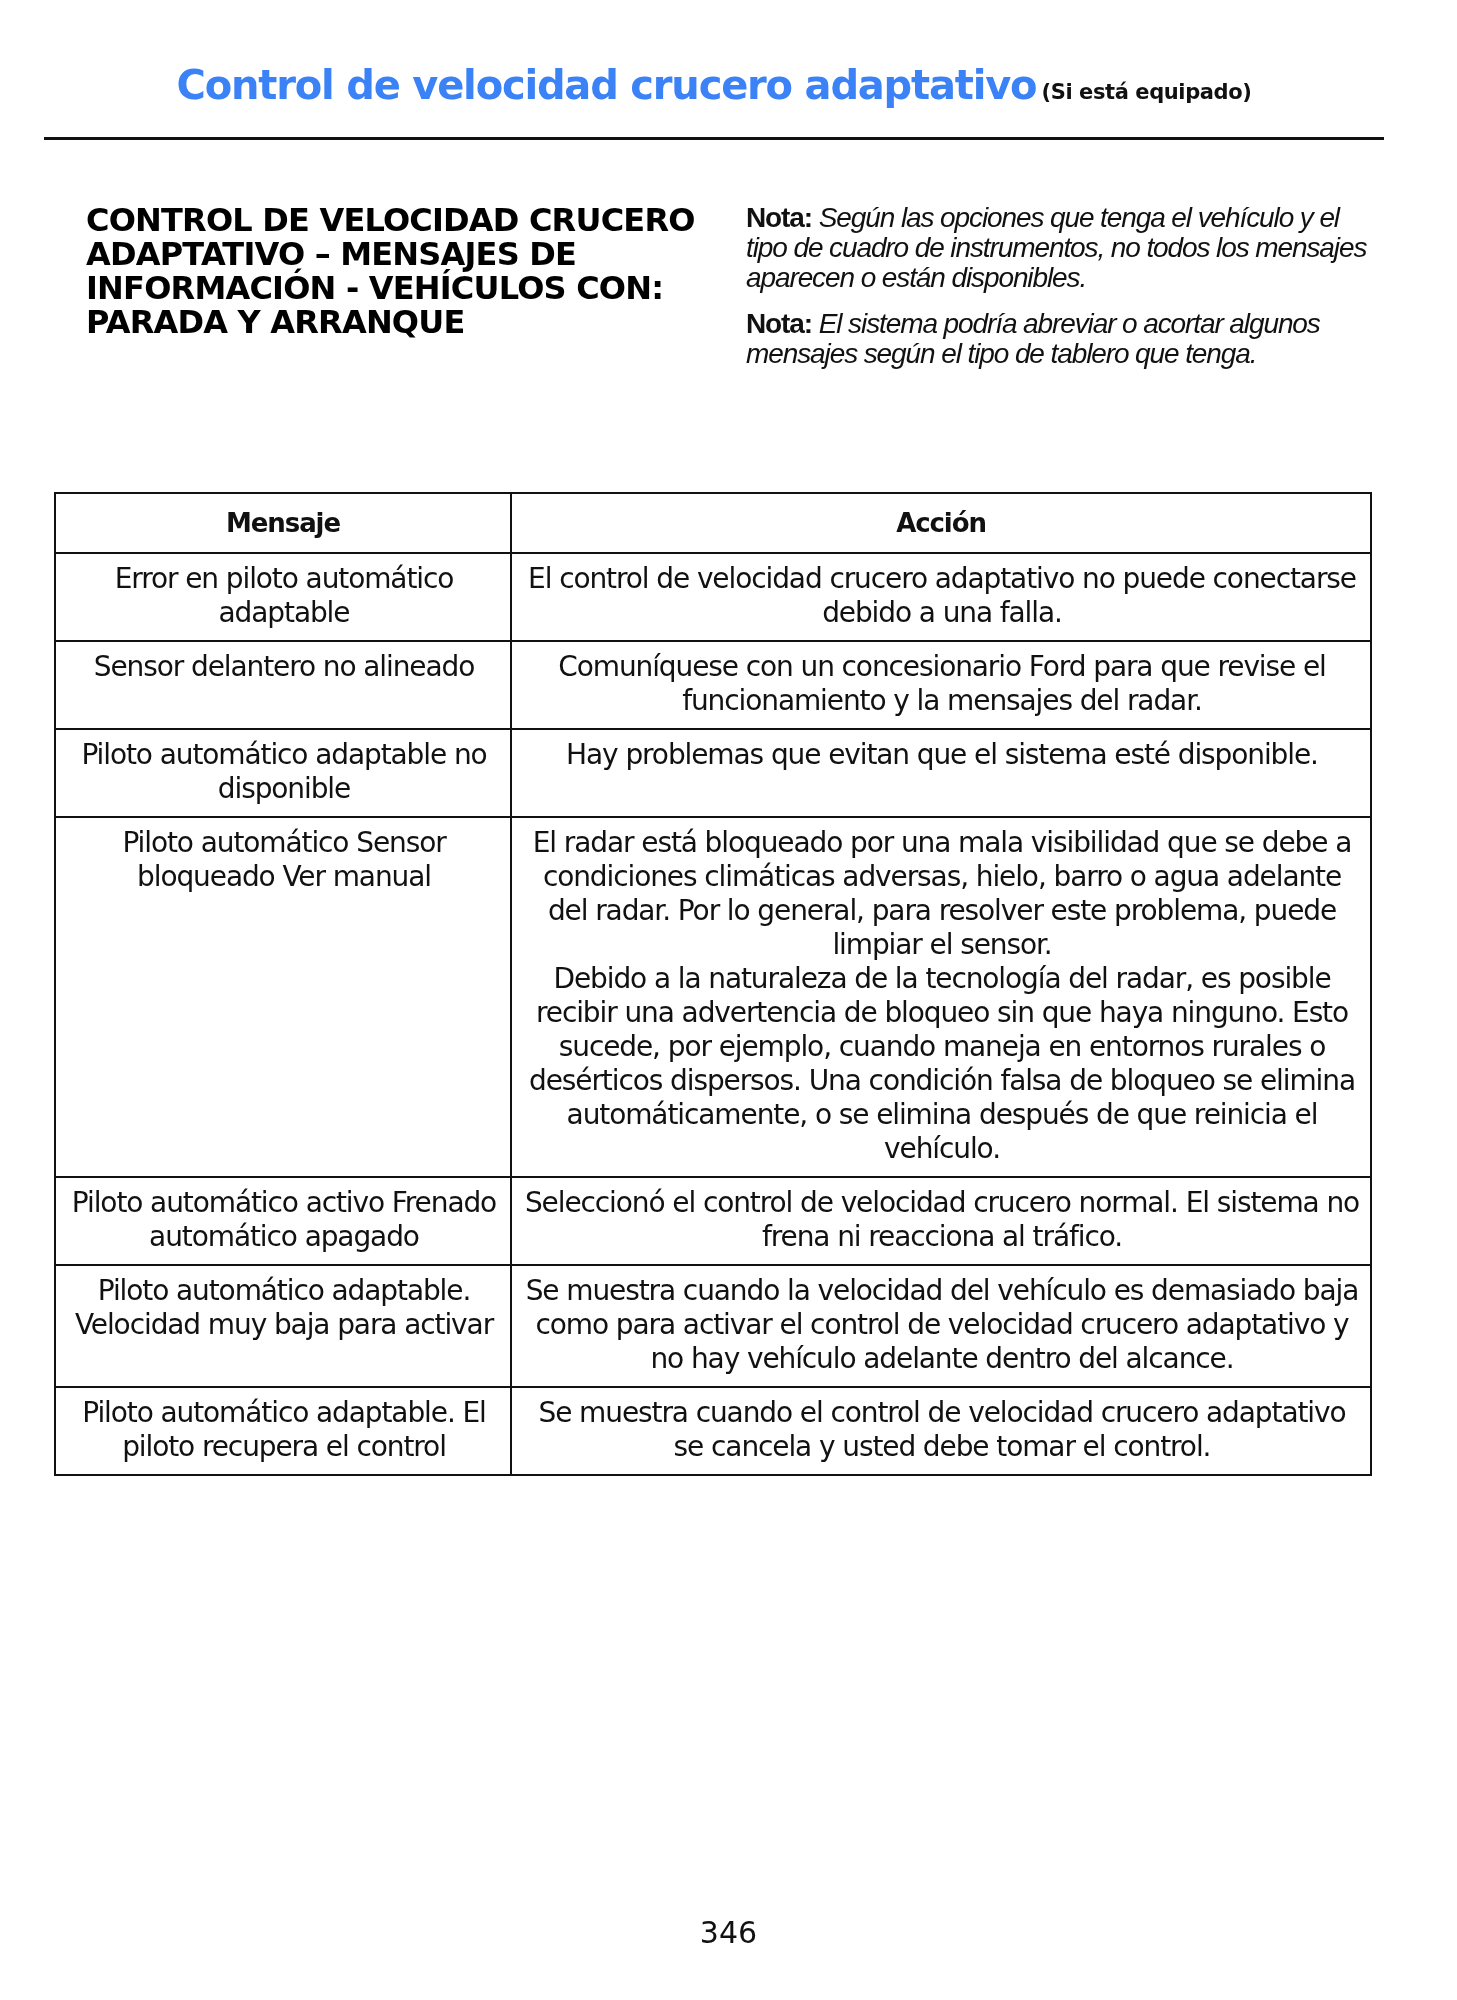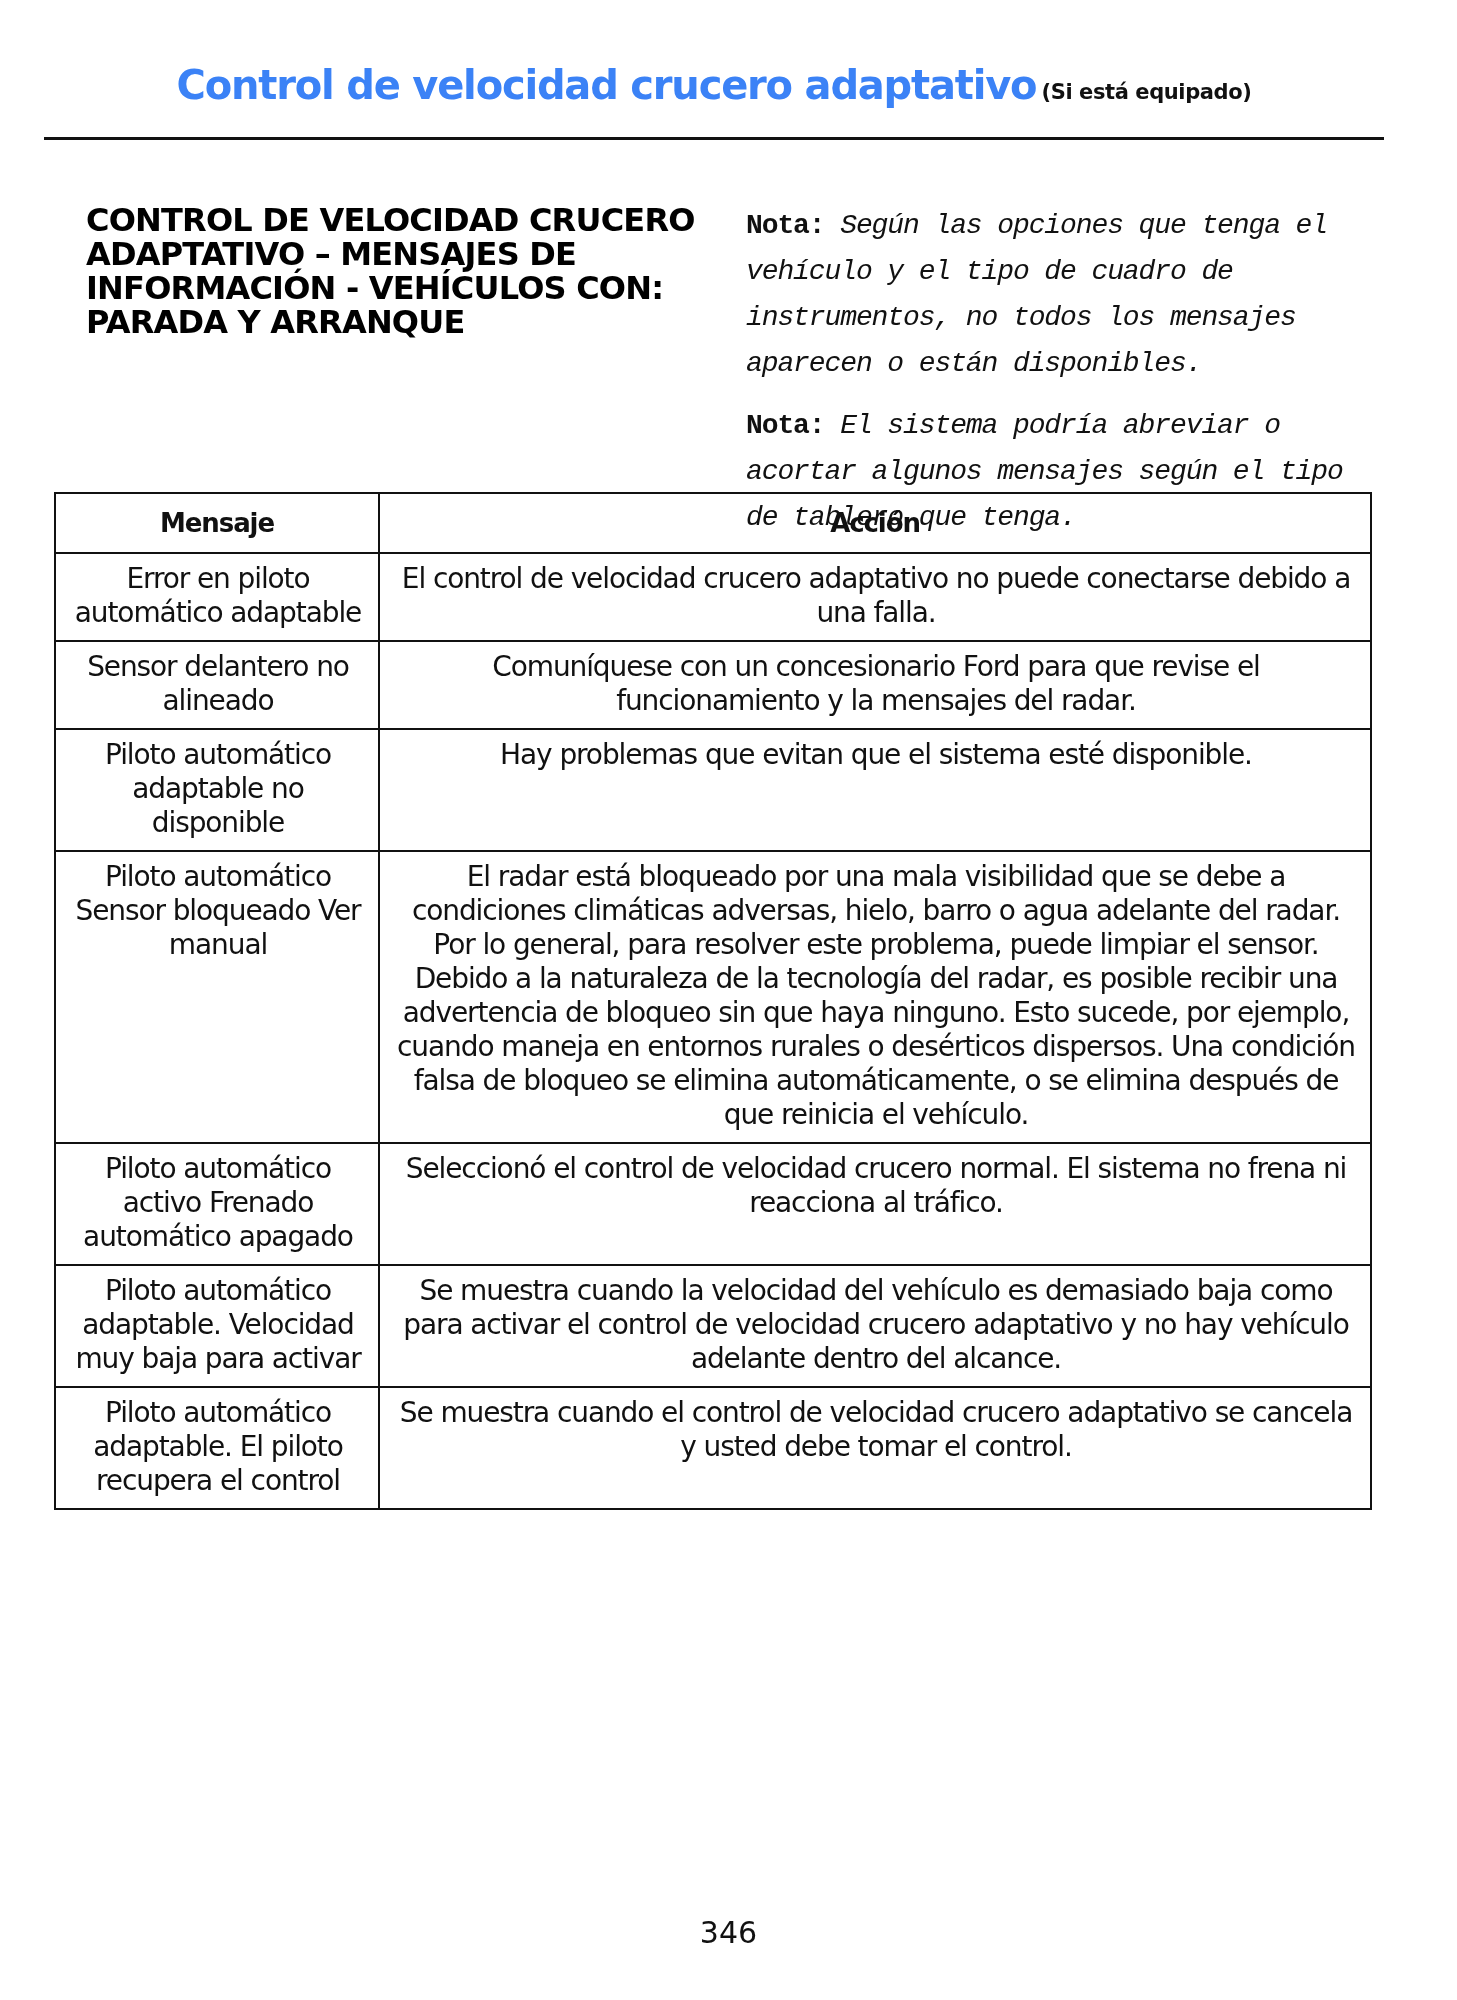--- a/index.html
+++ b/index.html
@@ -28,43 +28,43 @@
       position: absolute; left: 54px; top: 203px; width: 650px;
       font-family: "DejaVu Sans", sans-serif;
       font-weight: bold; font-size: 32px; line-height: 34px;
       letter-spacing: -0.8px; text-transform: uppercase; color: #000; margin-left: 32px;
     }
 
     .notes {
       position: absolute; left: 746px; top: 203px; width: 640px;
     }
     .note {
-      font-family: Liberation Mono, monospace;
-      font-size: 28px; line-height: 46px; letter-spacing: -1.1px;
+      font-family: Liberation Sans, sans-serif;
+      font-size: 28px; line-height: 30px; letter-spacing: -1.1px;
       margin-bottom: 16px;
     }
     .note-label { font-weight: bold; font-style: normal; }
     .note-text { font-style: italic; }
 
     table.msg-table {
       position: absolute; left: 54px; top: 492px; width: 1318px;
       border-collapse: collapse;
       font-family: "DejaVu Sans", sans-serif;
       font-size: 28px; line-height: 34px; letter-spacing: -1.1px;
     }
     table.msg-table th, table.msg-table td {
       border: 2.5px solid #111;
       text-align: center; vertical-align: top;
       padding: 8px 10px 10px 12px;
     }
     table.msg-table th {
       font-weight: bold; font-size: 26px; height: 60px; vertical-align: middle;
       padding: 6px 10px;
     }
-    .col-msg { width: 324px; border-radius: 20px; }
+    .col-msg { width: 456px; border-radius: 20px; }
     .pre { white-space: pre-line; }
 
     .page-number {
       position: absolute; left: 0; top: 1915px; width: 1457px; text-align: center;
       font-family: "DejaVu Sans", sans-serif; font-size: 30px; color: #111;
     }
   </style>
 </head>
 <body>
 

